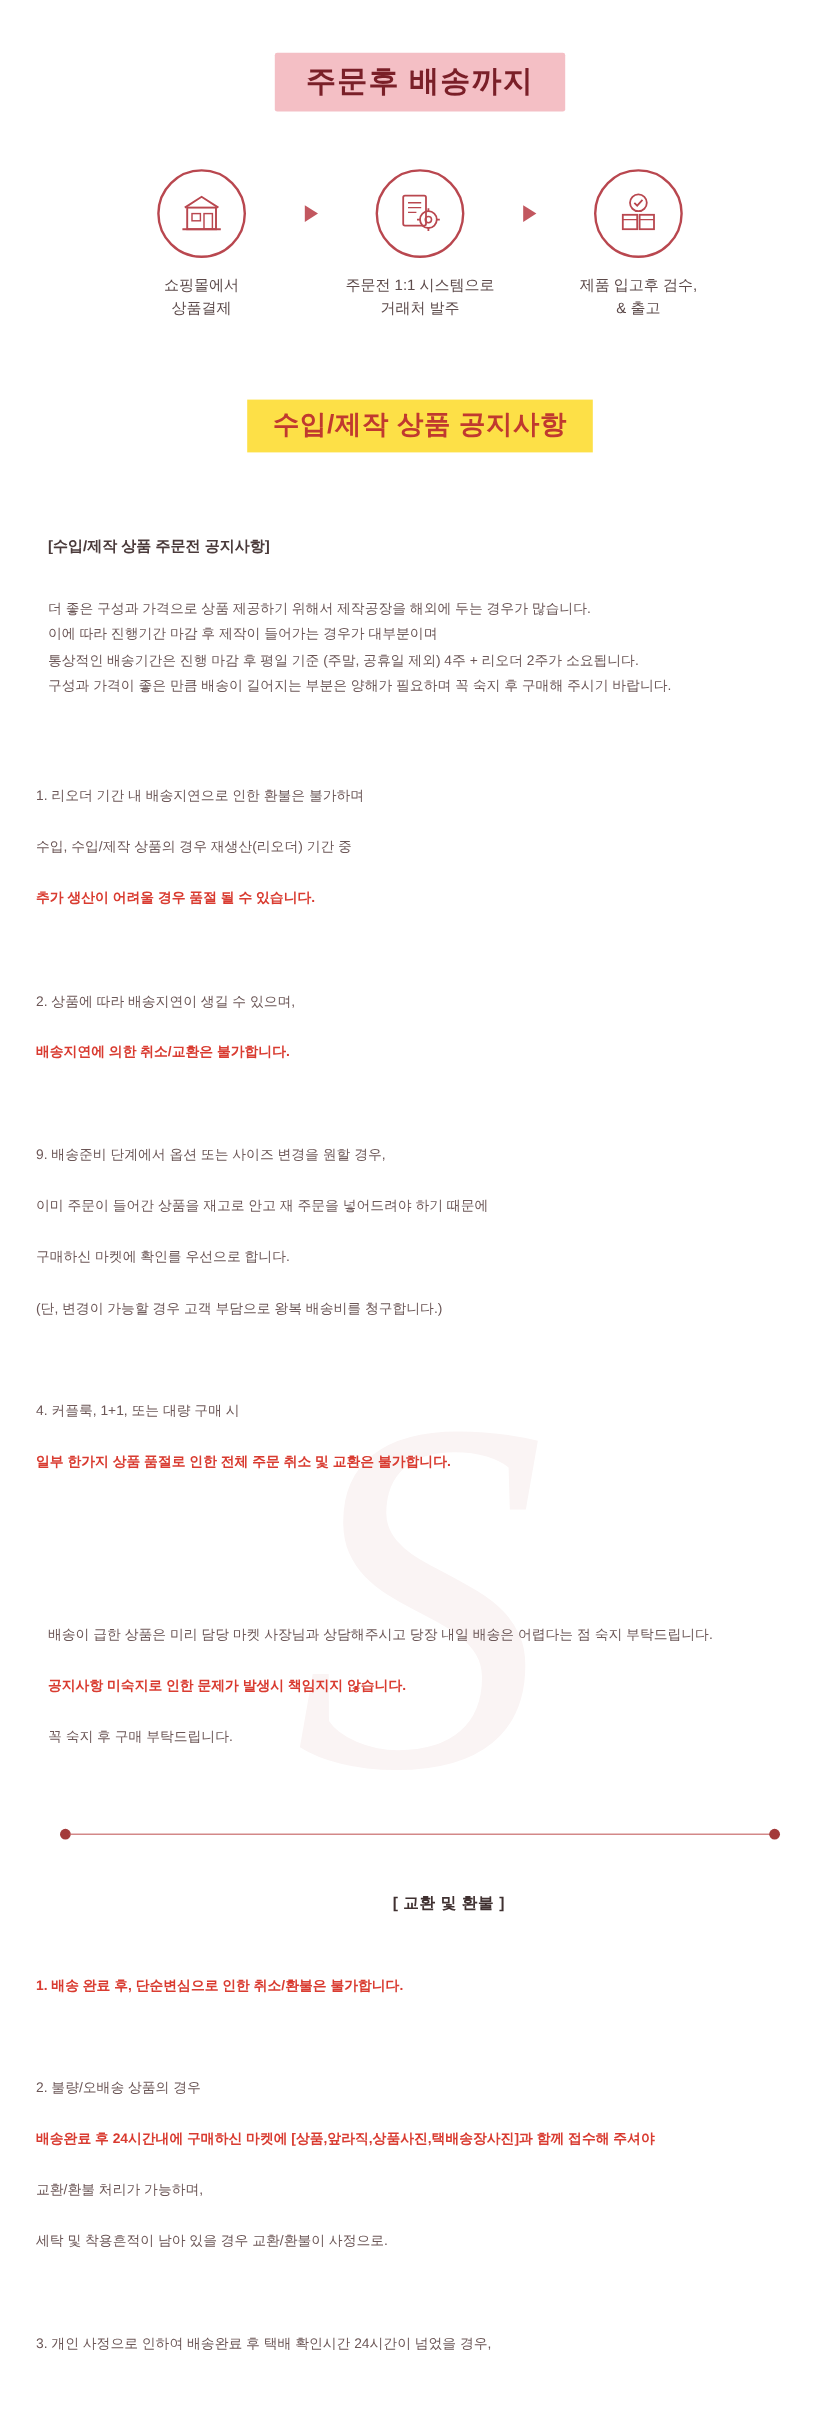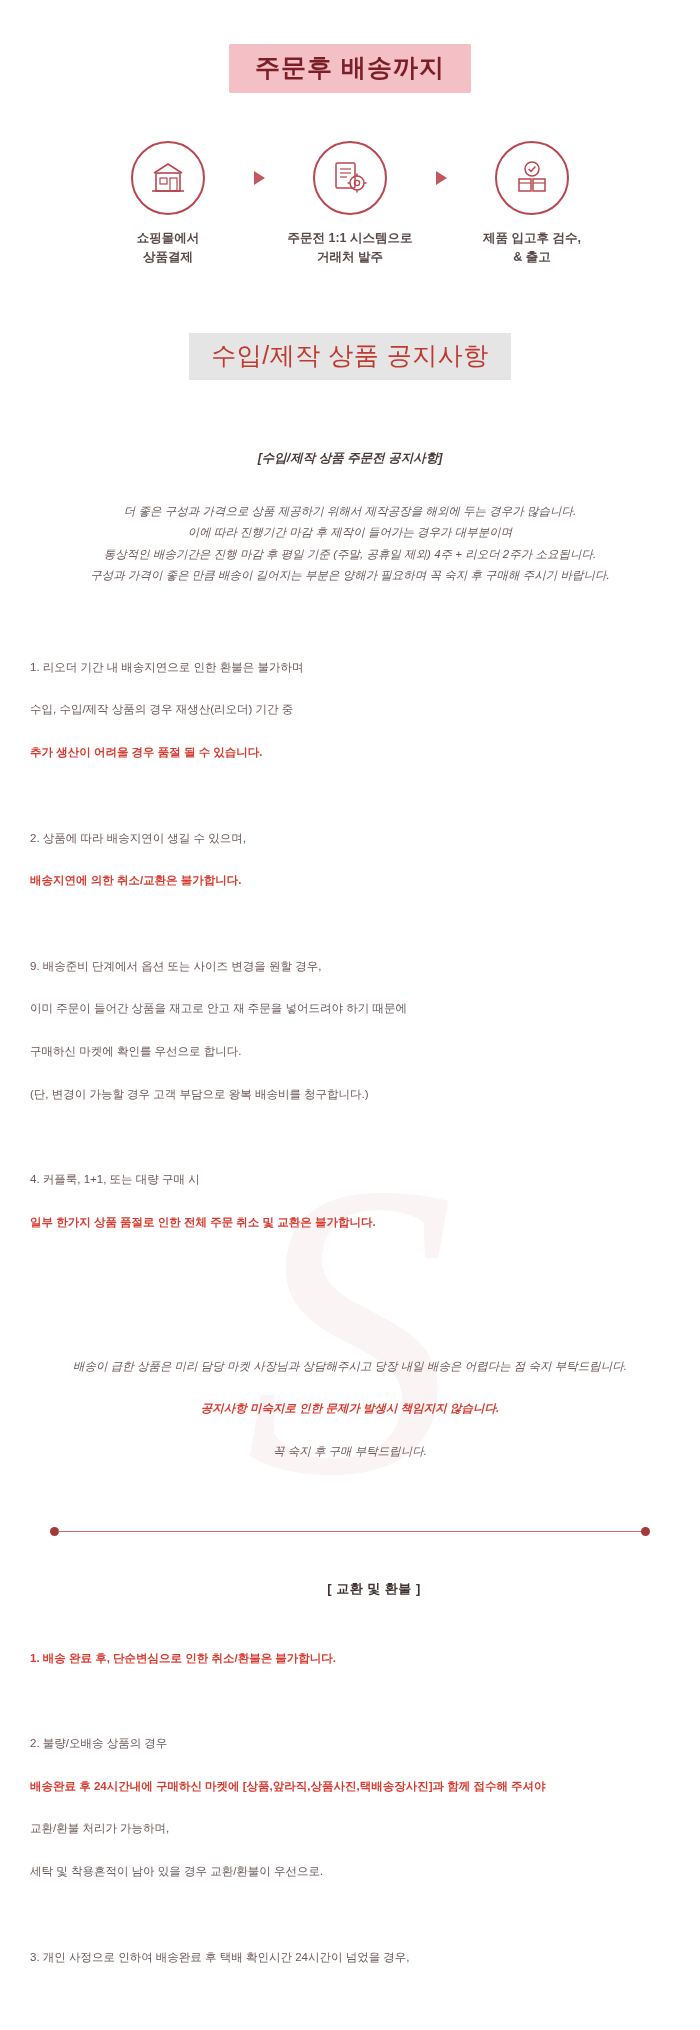--- a/index.html
+++ b/index.html
@@ -73,21 +73,21 @@
     display: flex;
     align-items: center;
     justify-content: center;
     background: #ffffff;
   }
   .step-circle svg { display: block; }
   .step-label {
     font-size: 12.5px;
     line-height: 1.5;
     color: #5c4a4a;
-    font-weight: bold;
+    font-weight: normal;
     white-space: pre-line;
   }
   .step-arrow {
     width: 34px;
     display: flex;
     align-items: center;
     justify-content: center;
     height: 74px;
   }
   .arrow-tri {
@@ -97,38 +97,37 @@
     border-bottom: 7px solid transparent;
   }
 
   
   .section-title-wrap {
     text-align: center;
     margin-top: 66px;
   }
   .section-title {
     display: inline-block;
-    background: #e5e5e5;
+    background: #fde047;
     color: #c0392f;
-    font-size: 25px;
-    font-weight: normal;
+    font-size: 22px;
+    font-weight: bold;
     padding: 6px 22px 8px 22px;
     letter-spacing: 0.5px;
   }
 
   
   .block {
-    text-align: center;
+    text-align: left;
     margin: 0 auto;
     width: 620px;
     font-size: 11.5px;
     line-height: 1.85;
     color: #6b5656;
     white-space: pre-line;
-    font-style: italic;
   }
   .block.t1 { margin-top: 46px; }
   .heading {
     font-weight: bold;
     color: #4a3a3a;
     font-size: 12.5px;
     margin-bottom: 10px;
   }
   .gap-md { height: 28px; }
   .gap-lg { height: 40px; }
@@ -307,21 +306,21 @@
     <div class="gap-md"></div>
 
     <div>
       <div class="item">
         <div class="red">1. 배송 완료 후, 단순변심으로 인한 취소/환불은 불가합니다.</div>
       </div>
       <div class="item">
         <div>2. 불량/오배송 상품의 경우</div>
         <div class="red">배송완료 후 24시간내에 구매하신 마켓에 [상품,앞라직,상품사진,택배송장사진]과 함께 접수해 주셔야</div>
         <div>교환/환불 처리가 가능하며,</div>
-        <div>세탁 및 착용흔적이 남아 있을 경우 교환/환불이 우선으로.</div>
+        <div>세탁 및 착용흔적이 남아 있을 경우 교환/환불이 사정으로.</div>
       </div>
       <div class="item">
         <div>3. 개인 사정으로 인하여 배송완료 후 택배 확인시간 24시간이 넘었을 경우,</div>
         
         
       </div>
 
     </div>
 
   </div>

